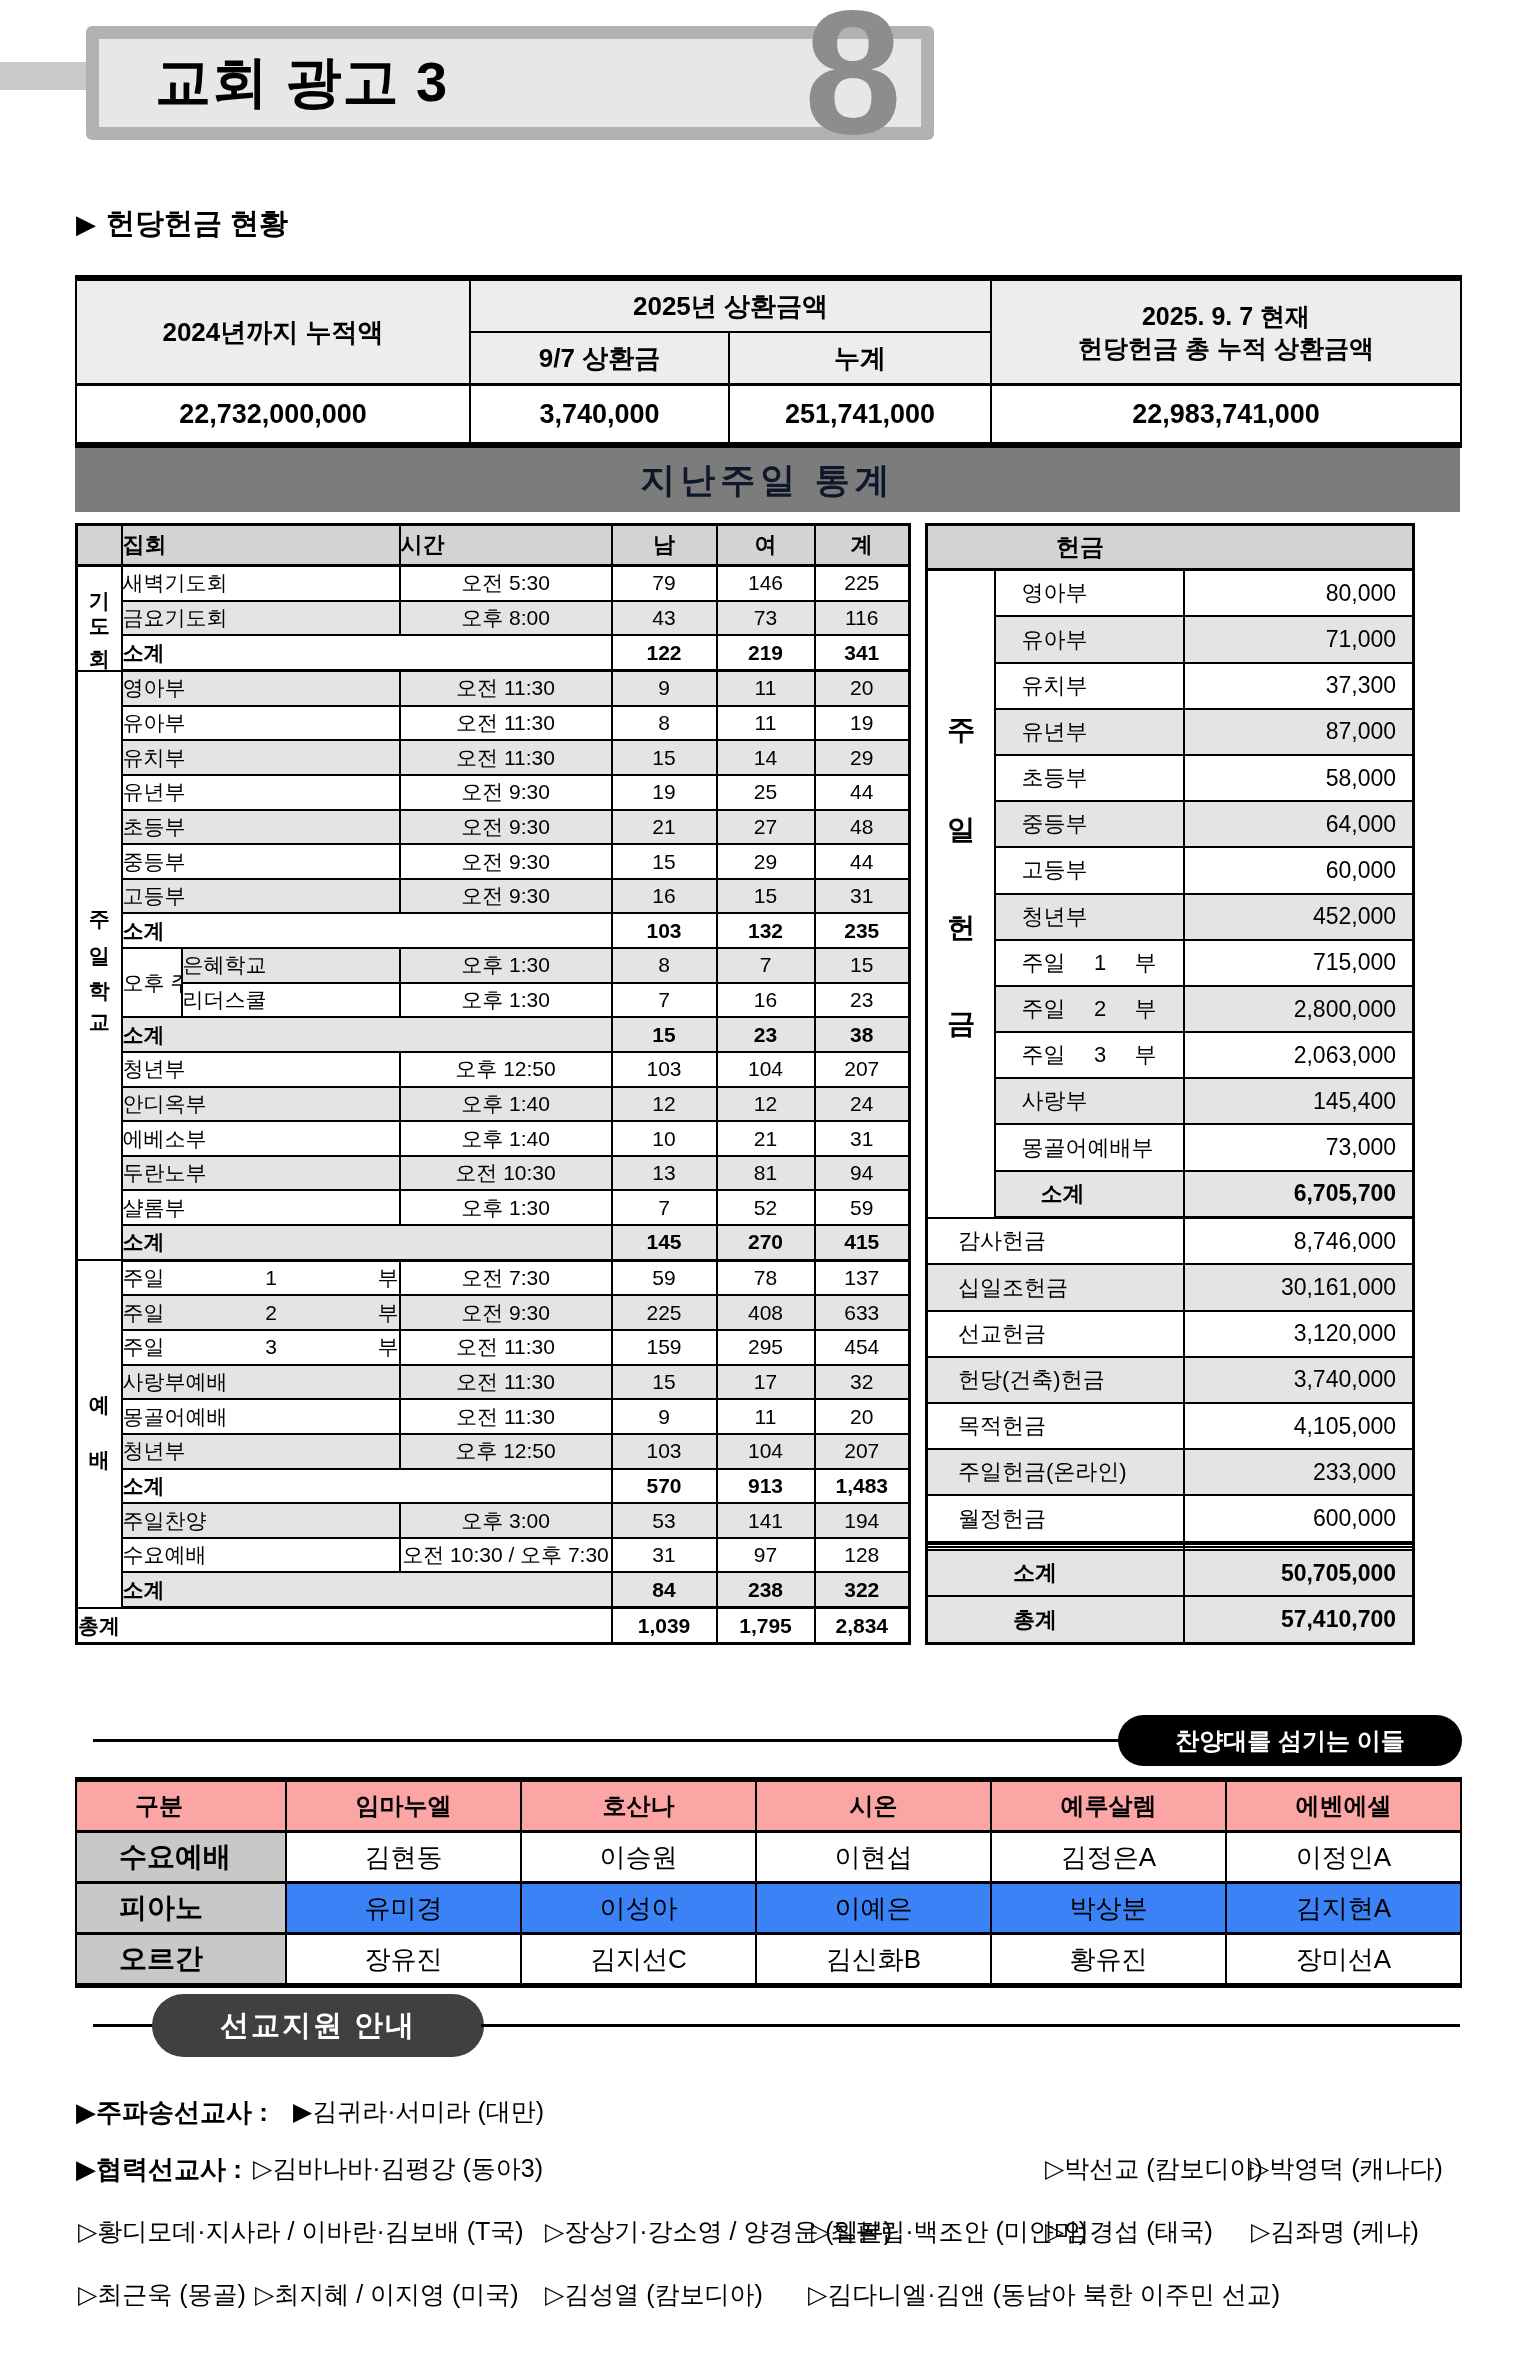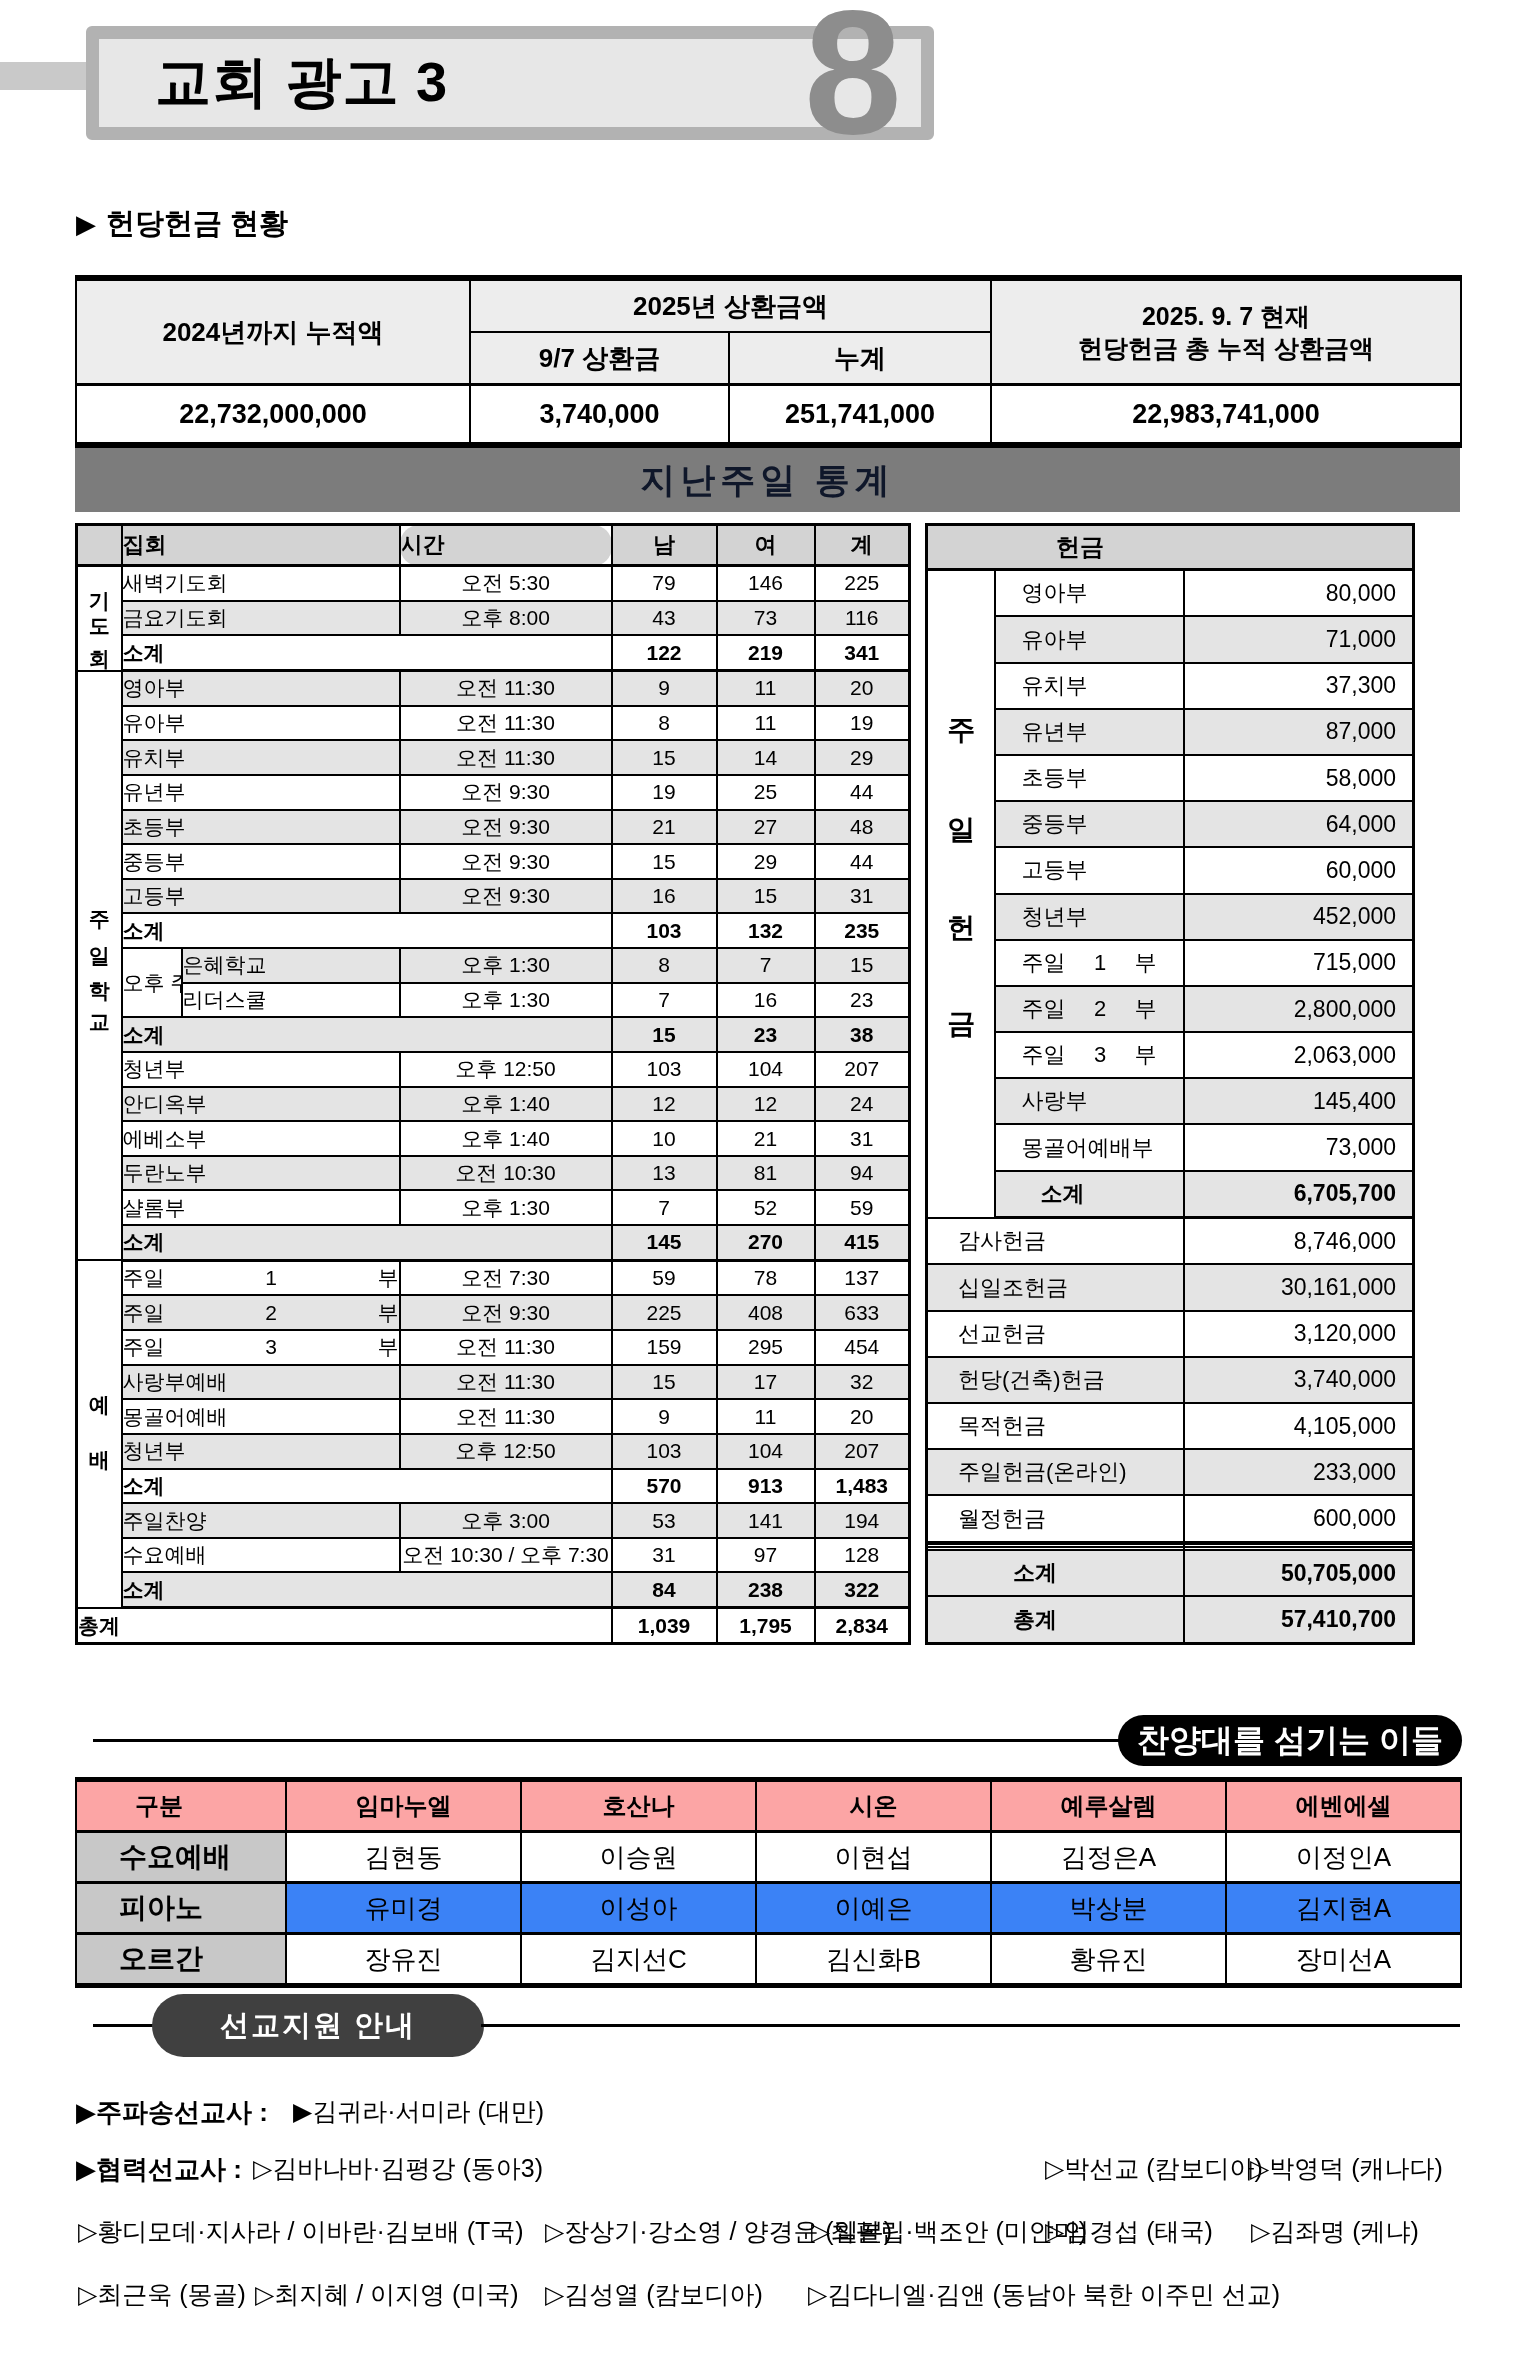--- a/index.html
+++ b/index.html
@@ -45,41 +45,41 @@
   .off tr.shade td { background:#fff; }
   .off tr.shade td.nm { background:#e4e4e4; }
 
   .diag { background:
       linear-gradient(to bottom right,
         rgba(0,0,0,0) calc(50% - 2px), #000 calc(50% - 2px), #000 calc(50% + 2px), rgba(0,0,0,0) calc(50% + 2px)),
       #d3d3d3; }
 
   .jname { text-align:justify; text-align-last:justify; padding:0 20px; }
   .hmeet { text-align:justify; text-align-last:justify; padding:0 72px;margin-top:12px; }
-  .htime { text-align:justify; text-align-last:justify; padding:0 62px;border-radius:19px; }
+  .htime { text-align:justify; text-align-last:justify; padding:0 62px; }
   .sub-merged { padding:0 155px; }
   .tot-merged { padding:0 170px; }
   .narrow { padding:0 14px; }
   .vg { writing-mode:vertical-rl; text-orientation:upright; font-weight:bold; font-size:24px; background:#fff; }
   .s2cell { font-size:17px; line-height:1.3; white-space:pre-line; background:#fff; }
   .tsmall { font-size:16px; }
 
   .off thead th { font-size:24px; height:42px; text-align:justify; text-align-last:justify; padding:0 128px; }
   .off .nm { text-align:justify; text-align-last:justify; padding:0 26px; font-size:22px; }
   .off .mgpad { padding:0 30px; }
   .off .subtpad { padding:0 45px; }
   .off .totpad { padding:0 85px; }
   .off .amt { text-align:right; padding-right:16px; font-size:23px; }
   .off .vgo { font-size:28px; }
 
   
   .choir-line { position:absolute; left:93px; top:1739px; width:1026px; height:3px; background:#000; }
   .choir-pill { position:absolute; left:1118px; top:1715px; width:344px; height:51px; background:#000;
                 border-radius:26px; color:#fff; display:flex; align-items:center; justify-content:center;
-                font-size:32px; font-weight:bold; }
+                font-size:24px; font-weight:bold; }
   .choir-table { position:absolute; left:75px; top:1777px; width:1385px; height:196px;
                  border-collapse:collapse; table-layout:fixed; }
   .choir-table th, .choir-table td { border:2px solid #000; text-align:center; overflow:hidden; white-space:nowrap; }
   .choir-table tr:first-child th { border-top:5px solid #000; }
   .choir-table tr:last-child td { border-bottom:5px solid #000; }
   .choir-table th { background:#fca5a5; font-size:24px; font-weight:bold; height:46px; border-bottom:3px solid #000; }
   .choir-table td { font-size:26px; height:46px; border-bottom:3px solid #000; }
   .choir-table td.lbl { background:#c8c8c8; font-size:28px; font-weight:bold;
                         text-align:justify; text-align-last:justify; padding:0 42px; }
   .choir-table th.glbl { text-align:justify; text-align-last:justify; padding:0 58px; }

